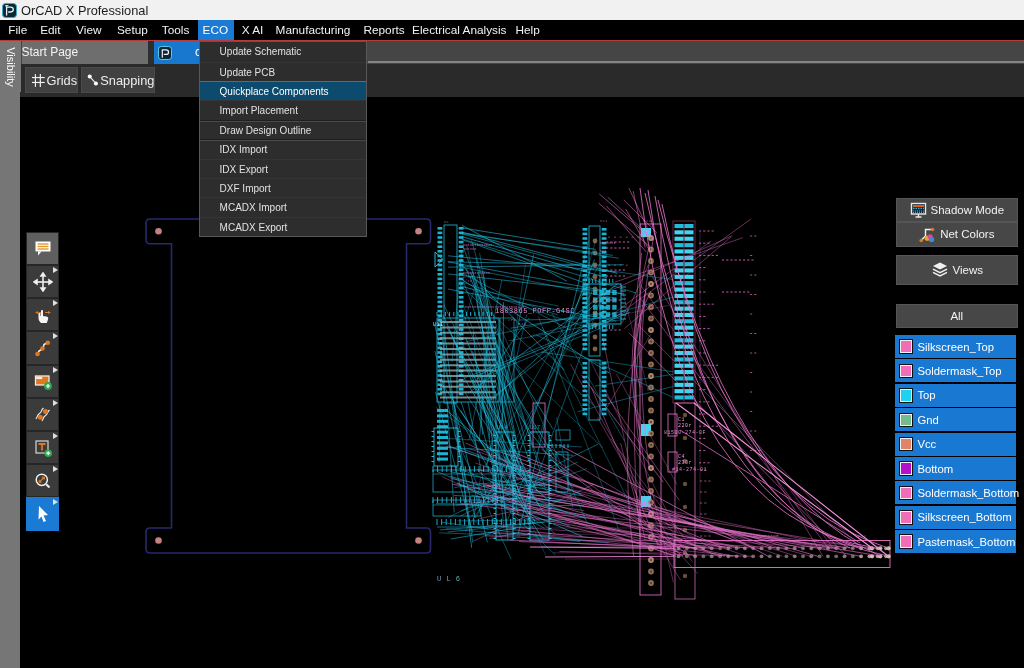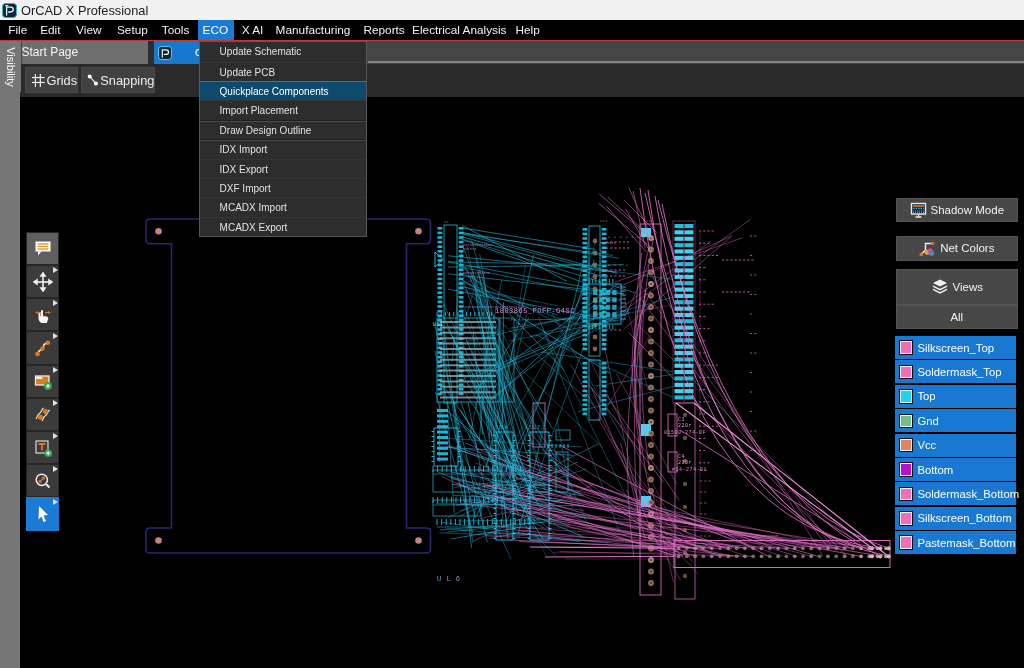--- a/index.html
+++ b/index.html
@@ -1234,21 +1234,21 @@
  </div>
  <div class="ibtn" style="top:265.6px;background:#1b7ad3;border-color:#1b7ad3">
       <span class="tri"></span>
   <svg width="20" height="20" viewBox="0 0 20 20">
         <path d="M6 2 L15 11 L10.5 11.5 L13 17 L10.5 18 L8.5 12.5 L5.5 15.5 Z" fill="#fff"></path>
       </svg>
  </div>
 </div>
 
 <div class="abs" id="rpanel">
- <div class="rbtn" style="height:24.5px;margin-bottom:14px">
+ <div class="rbtn" style="height:24.5px;margin-bottom:0">
   <svg width="17" height="16" viewBox="0 0 17 16" style="margin-right:4px">
    <rect x="1.5" y="1.5" width="14" height="10.5" fill="#13293a" stroke="#e8e8e8" stroke-width="1.4"></rect>
    <rect x="3" y="3" width="11" height="2" fill="#e05e10"></rect>
    <line x1="3" y1="6.4" x2="14" y2="6.4" stroke="#2ab4e0" stroke-width="1.2" stroke-dasharray="1.5 1"></line>
    <line x1="3" y1="9" x2="14" y2="9" stroke="#e08030" stroke-width="1.2" stroke-dasharray="1 1"></line>
    <line x1="3" y1="10.8" x2="14" y2="10.8" stroke="#e0b060" stroke-width="1" stroke-dasharray="1 1"></line>
    <path d="M8.5 12 L8.5 14.5 M5.5 15 H11.5" stroke="#e8e8e8" stroke-width="1.3"></path>
   </svg>
       <span>Shadow Mode</span>
  </div>
@@ -1256,21 +1256,21 @@
   <svg width="17" height="17" viewBox="0 0 17 17" style="margin-right:4px">
    <path d="M2.5 14 L6.5 10 L6.5 3.5 L12 3.5" fill="none" stroke="#f0f0f0" stroke-width="1.4"></path>
    <circle cx="13.5" cy="3.5" r="1.8" fill="#e07820"></circle>
         <circle cx="2.2" cy="14.5" r="1.8" fill="#e07820"></circle>
    <circle cx="8.2" cy="12.2" r="2.6" fill="#e8a030"></circle>
         <circle cx="11.2" cy="10.8" r="2.6" fill="#e0488c"></circle>
         <circle cx="12.6" cy="13.4" r="2.6" fill="#3090d8"></circle>
   </svg>
       <span>Net Colors</span>
  </div>
- <div class="rbtn" style="height:36px;margin-bottom:0">
+ <div class="rbtn" style="height:30px;margin-bottom:19px">
   <svg width="18" height="17" viewBox="0 0 18 17" style="margin-right:4px">
    <path d="M9 1.5 L16 5 L9 8.5 L2 5 Z" fill="#f0f0f0"></path>
    <path d="M2 8.2 L9 11.7 L16 8.2" fill="none" stroke="#f0f0f0" stroke-width="1.5"></path>
    <path d="M2 11.4 L9 14.9 L16 11.4" fill="none" stroke="#f0f0f0" stroke-width="1.5"></path>
   </svg>
       <span>Views</span>
  </div>
  <div class="rbtn" style="height:24.5px;margin-bottom:7px">
       <span>All</span>
     </div>

